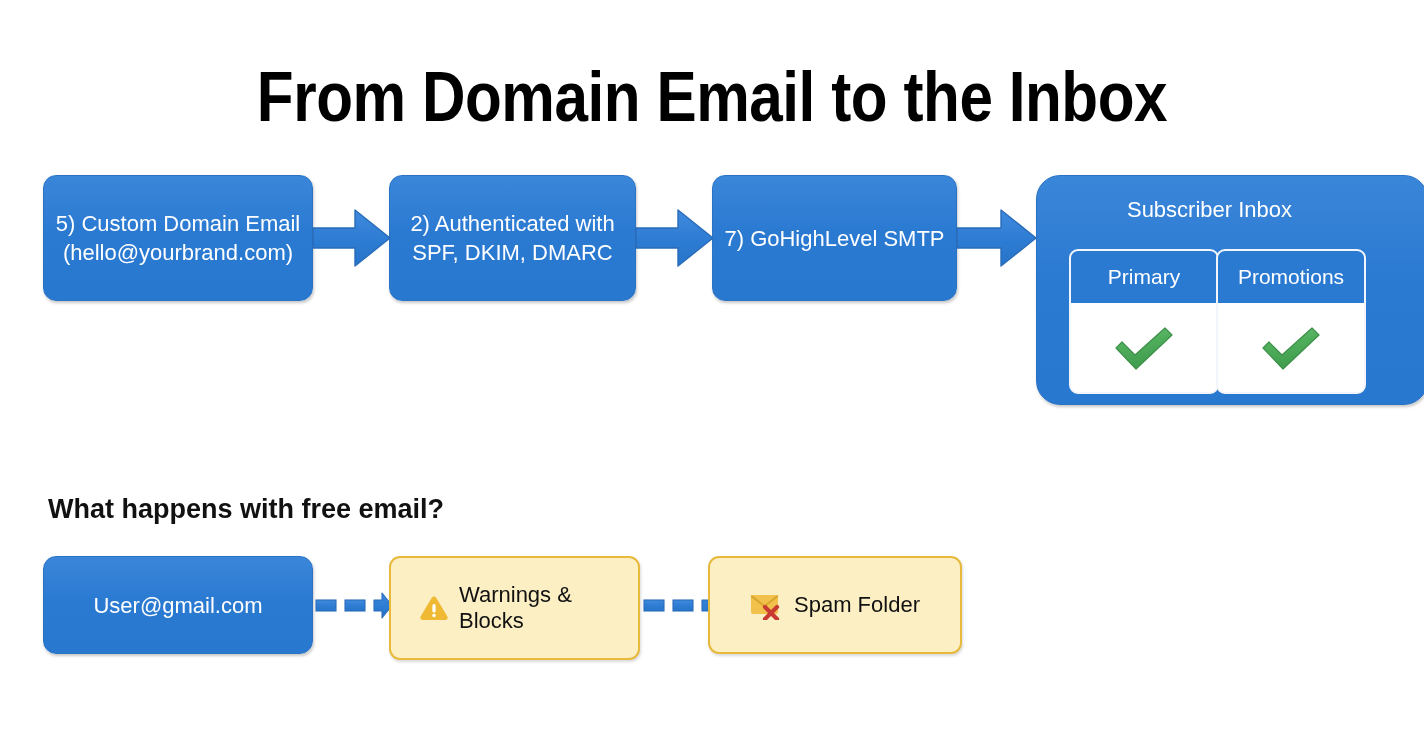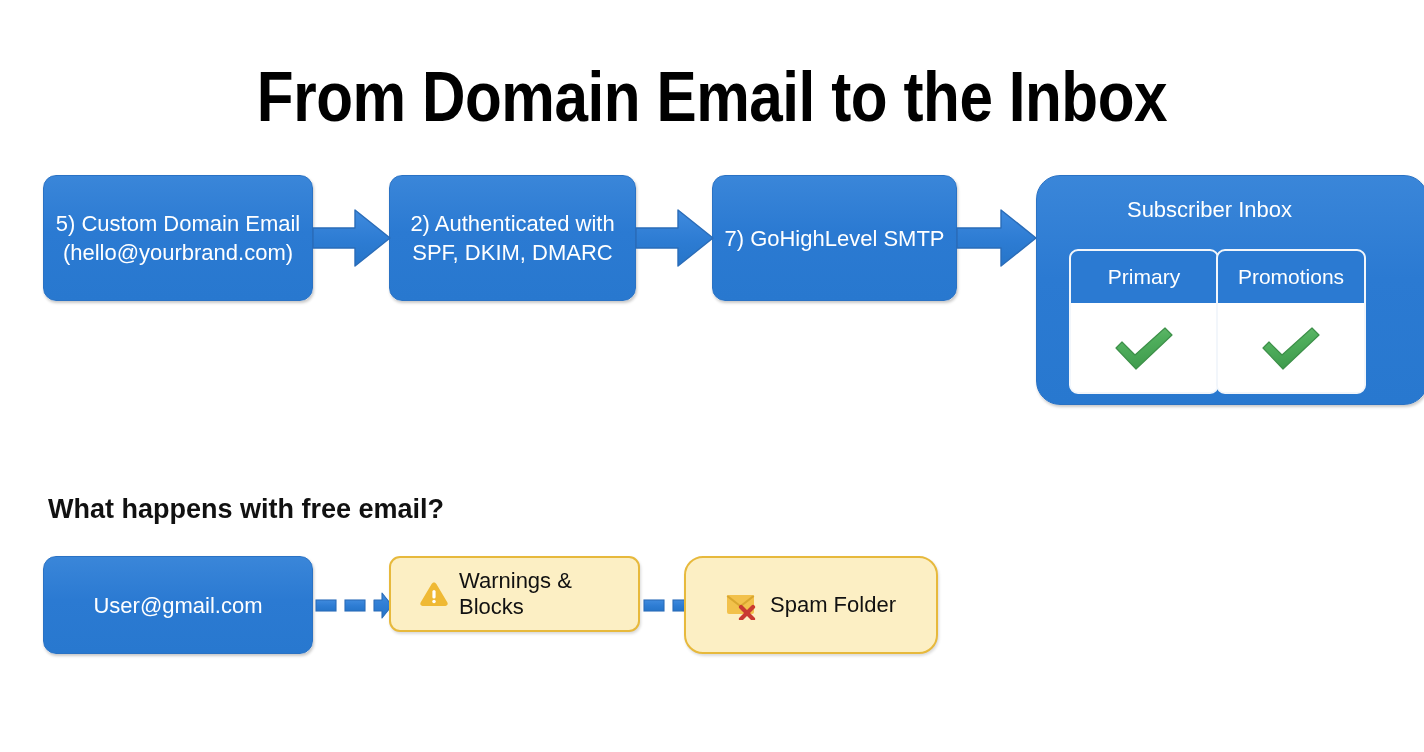--- a/index.html
+++ b/index.html
@@ -207,40 +207,40 @@
             <stop offset="55%" stop-color="#2d7cd3"></stop>
             <stop offset="100%" stop-color="#2675c9"></stop>
         </linearGradient>
       </defs>
       <rect x="0" y="8" width="20" height="11" fill="url(#dgrad)" stroke="#2a6cb8" stroke-width="1.1"></rect>
       <rect x="29" y="8" width="20" height="11" fill="url(#dgrad)" stroke="#2a6cb8" stroke-width="1.1"></rect>
       <path d="M58,8 L66,8 L66,1 L76,13.5 L66,26 L66,19 L58,19 Z" fill="url(#dgrad)" stroke="#2a6cb8" stroke-width="1.1" stroke-linejoin="round"></path>
     </svg>
   </div>
 
-  <div class="ybox" style="left:389px;top:556px;width:251px;height:76px;padding-left:28px;">
+  <div class="ybox" style="left:389px;top:556px;width:251px;height:104px;padding-left:28px;">
     <span class="glyph">
       <svg width="30" height="28" viewBox="0 0 30 28">
         <path d="M15,2.5 C16.1,2.5 16.9,3.1 17.4,4 L28.4,22.6 C29.3,24.2 28.3,26 26.4,26 L3.6,26 C1.7,26 0.7,24.2 1.6,22.6 L12.6,4 C13.1,3.1 13.9,2.5 15,2.5 Z" fill="#efb934"></path>
         <rect x="13.4" y="10" width="3.2" height="8.6" rx="1.6" fill="#ffffff"></rect>
         <circle cx="15" cy="21.6" r="1.75" fill="#ffffff"></circle>
       </svg>
     </span>
     <span>Warnings &amp; Blocks</span>
   </div>
 
   <div class="dashed" style="left:644px;top:592px;">
     <svg width="76" height="28" viewBox="0 0 76 28">
       <rect x="0" y="8" width="20" height="11" fill="url(#dgrad)" stroke="#2a6cb8" stroke-width="1.1"></rect>
       <rect x="29" y="8" width="20" height="11" fill="url(#dgrad)" stroke="#2a6cb8" stroke-width="1.1"></rect>
       <path d="M58,8 L66,8 L66,1 L76,13.5 L66,26 L66,19 L58,19 Z" fill="url(#dgrad)" stroke="#2a6cb8" stroke-width="1.1" stroke-linejoin="round"></path>
     </svg>
   </div>
 
-  <div class="ybox" style="left:684px;top:556px;width:254px;height:98px;border-radius:19px;">
+  <div class="ybox" style="left:708px;top:556px;width:254px;height:98px;">
     <span class="glyph">
       <svg width="34" height="30" viewBox="0 0 34 30">
         <rect x="1" y="5" width="27" height="19" rx="2" fill="#f2c14b"></rect>
         <path d="M1.8,6.4 L14.5,16.2 L27.2,6.4" fill="none" stroke="#d9a72f" stroke-width="2" stroke-linecap="round" stroke-linejoin="round"></path>
         <path d="M15,17 L27,29 M27,17 L15,29" stroke="#c93a32" stroke-width="4.2" stroke-linecap="round"></path>
       </svg>
     </span>
     <span>Spam Folder</span>
   </div>
 

